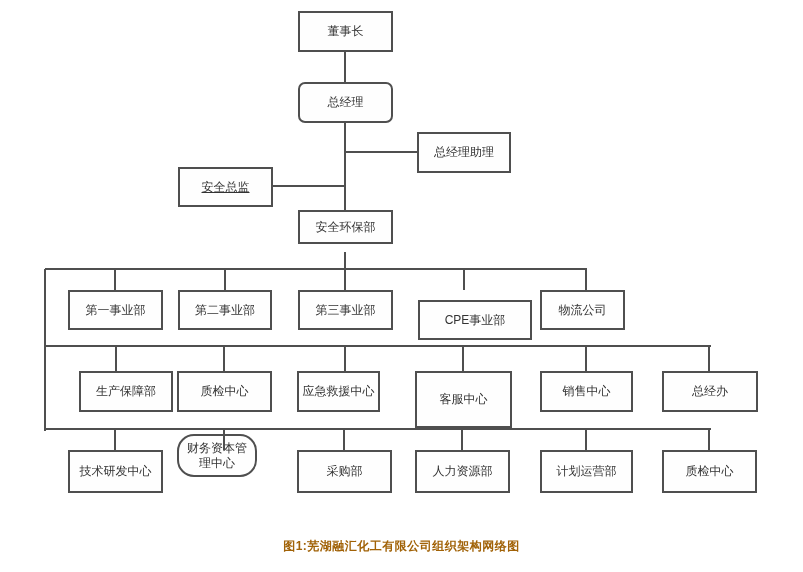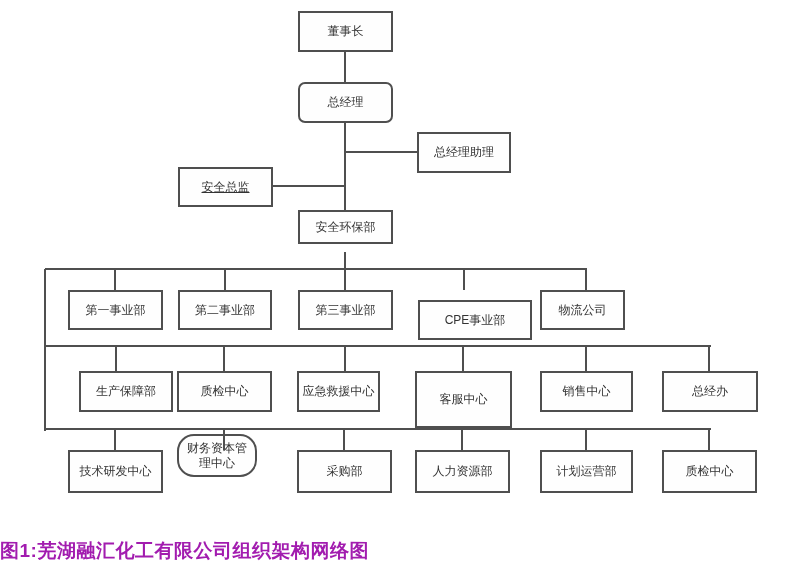--- a/index.html
+++ b/index.html
@@ -31,24 +31,24 @@
   }
   .seg {
     position: absolute;
     background: var(--line-color, #4f4f4f);
   }
   .diagram-caption {
     position: absolute;
     left: 0;
     right: 0;
     top: 538px;
-    text-align: left;
-    font-size: 19px;
+    text-align: center;
+    font-size: 12px;
     font-weight: 700;
-    color: #a21caf;
+    color: #a16207;
     letter-spacing: 0.5px;
   }
 </style>
 </head>
 <body>
 
 <div id="diagram-canvas">
   <div id="nodes-layer">
       <div class="org-node" style="left: 298px; top: 11px; width: 95px; height: 41px;">董事长</div>
       <div class="org-node" style="left: 298px; top: 82px; width: 95px; height: 41px; border-radius: 7px;">总经理</div>

